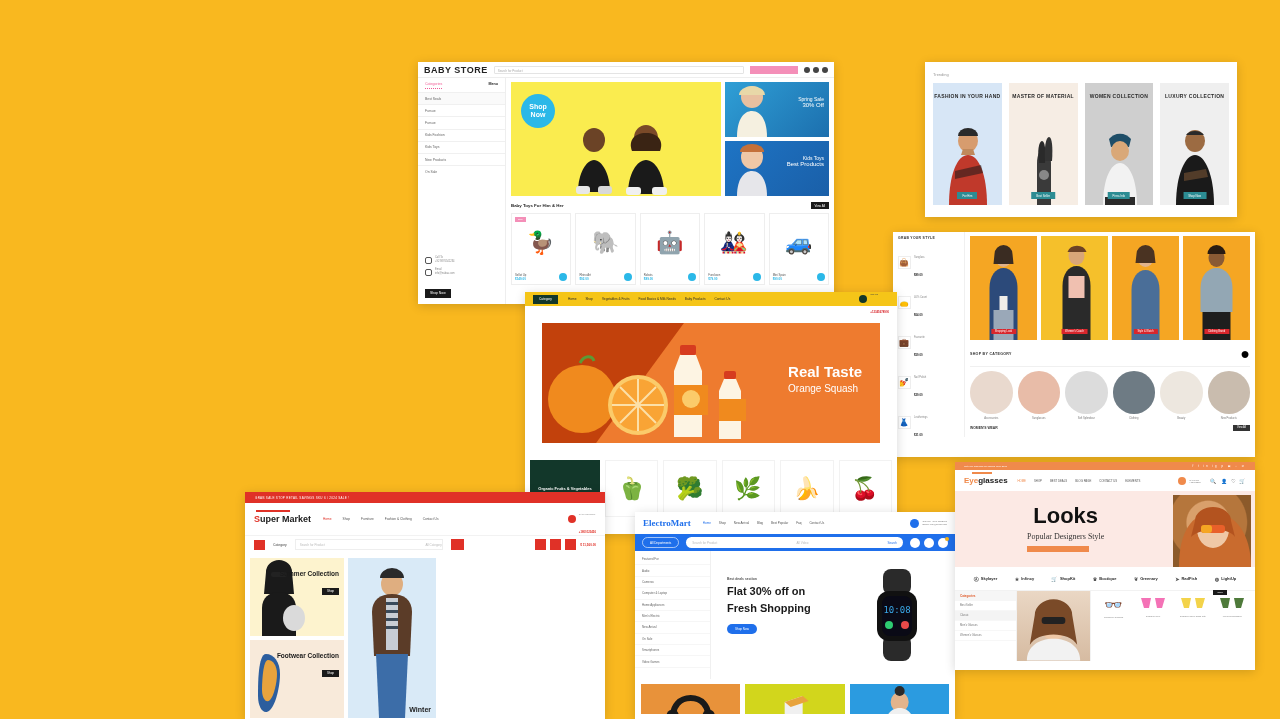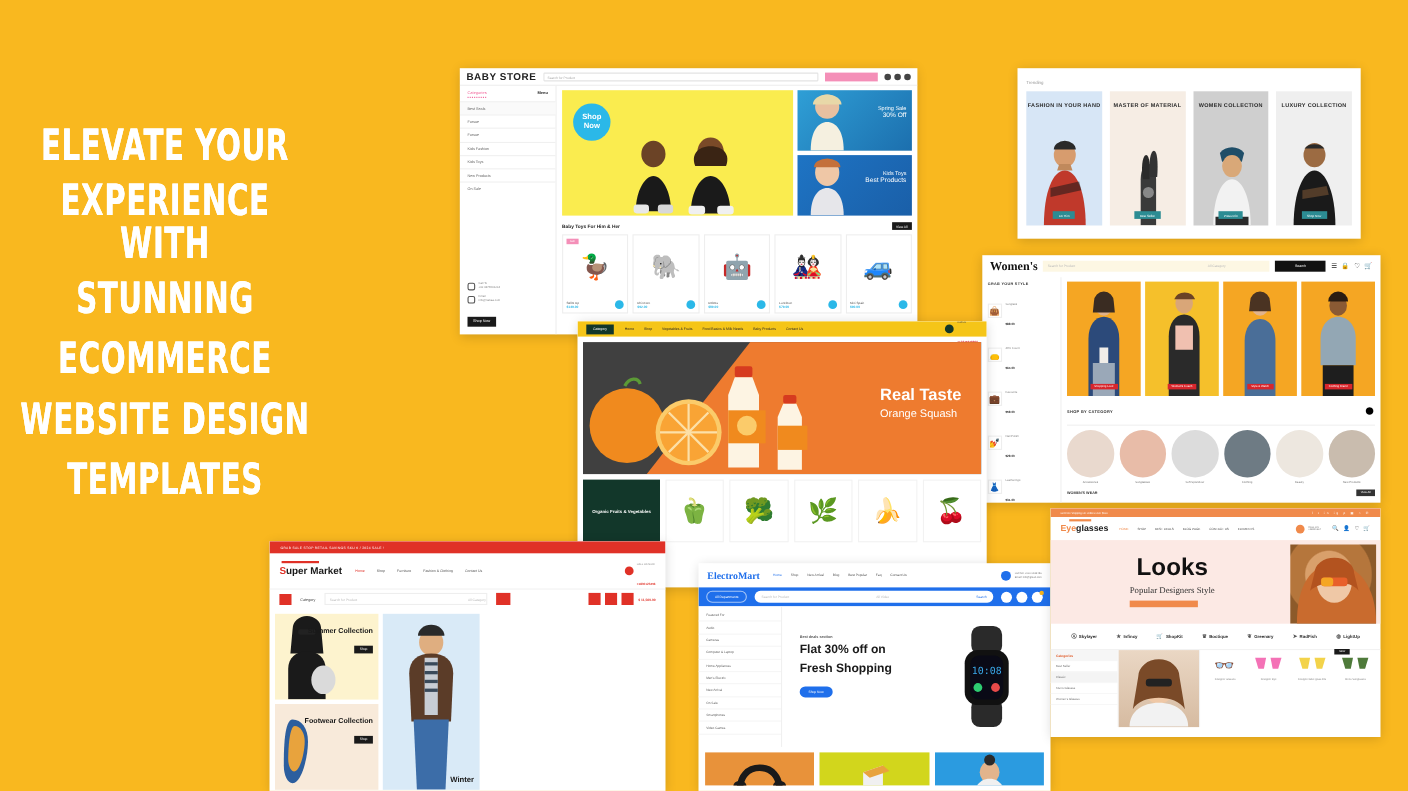--- a/index.html
+++ b/index.html
@@ -145,21 +145,21 @@
   #topstore .ts-search .cat{ font-size:3px;color:#999;padding-right:24px;}
   #topstore .ts-search .go{ width:14px;height:10px;background:#F5C518;}
   #topstore .ts-ricons{ margin-left:auto;display:flex;gap:6px;color:#fff;font-size:6px;align-items:center;}
   #topstore .ts-nav{ height:14px;background:#F5C518;display:flex;align-items:center;padding:0 8px;gap:10px;}
   #topstore .ts-catbtn{ background:#12372A;color:#fff;font-size:3.2px;padding:2.5px 6px;}
   #topstore .ts-nav .navlinks{ font-size:3.2px;color:#2a2a2a;gap:9px;}
   #topstore .ts-call{ margin-left:auto;display:flex;gap:3px;align-items:center;}
   #topstore .ts-call .ic{ width:8px;height:8px;border-radius:50%;background:#12372A;}
   #topstore .ts-call .tx .a{ font-size:2.4px;color:#444;}
   #topstore .ts-call .tx .b{ font-size:2.8px;color:#D8262C;font-weight:700;}
-  #topstore .ts-hero{ height:120px;margin:5px;position:relative;overflow:hidden;background:#404040;}
+  #topstore .ts-hero{ height:120px;margin:17px;position:relative;overflow:hidden;background:#c2410c;}
   #topstore .ts-heroOr{ position:absolute;inset:0;background:#EE7B2F;clip-path:polygon(42% 0,100% 0,100% 100%,16% 100%);}
   #topstore .ts-herotext{ position:absolute;right:18px;top:40px;text-align:left;color:#fff;}
   #topstore .ts-herotext .a{ font-size:15px;font-weight:700;}
   #topstore .ts-herotext .b{ font-size:10px;margin-top:3px;}
   #topstore .ts-bottom{ display:flex;gap:5px;padding:0 5px 5px;height:62px;}
   #topstore .ts-promo{ width:70px;background:#12372A;color:#fff;display:flex;align-items:center;justify-content:center;text-align:center;font-size:4px;font-weight:700;line-height:1.5;}
   #topstore .ts-thumbs{ flex:1;display:flex;gap:5px;}
   #topstore .ts-th{ flex:1;border:1px solid #f2f2f2;display:flex;align-items:center;justify-content:center;font-size:22px;}
 
   
@@ -264,28 +264,20 @@
   #eyeglasses .eg-lp{ flex:1;text-align:center;}
   #eyeglasses .eg-lp .g{ font-size:15px;}
   #eyeglasses .eg-lp .n{ font-size:2.4px;color:#888;margin-top:2px;}
   #eyeglasses .eg-newbadge{ position:absolute;right:28px;top:-1px;background:#1a1a1a;color:#fff;font-size:2.4px;padding:1px 4px;}
 </style>
 </head>
 <body>
 
 <div class="stage">
 
-  <div class="headline">
-    <span class="line">ELEVATE YOUR</span>
-    <span class="line">EXPERIENCE WITH</span>
-    <span class="line">STUNNING</span>
-    <span class="line">ECOMMERCE</span>
-    <span class="line">WEBSITE DESIGN</span>
-    <span class="line">TEMPLATES</span>
-  </div>
 
   <div class="mock" id="babystore">
     <div class="bs-top">
       <div class="bs-logo">BABY STORE</div>
       <div class="bs-search">Search for Product</div>
       <div class="bs-pinkbtn"></div>
       <div class="bs-icons">
         <i></i>
         <i></i>
         <i></i>
@@ -458,34 +450,20 @@
           <path d="M26 12a10 7 0 0118 0z" fill="#2A2A2A"></path>
           <path d="M16 82c0-30 9-50 19-50s19 20 19 50z" fill="#1A1A1A"></path>
           <path d="M24 50l22-4 2 8-24 4z" fill="#8A5E38" opacity=".5"></path>
         </svg>
         <span class="f4-b">Shop Now</span>
       </div>
     </div>
   </div>
 
   <div class="mock" id="womens">
-    <div class="w-top">
-      <div class="w-logo">Women's</div>
-      <div class="w-search">
-        <span>Search for Product</span>
-        <span>All Category</span>
-      </div>
-      <div class="w-btn">Search</div>
-      <div class="w-icons">
-        <span>☰</span>
-        <span>🔒</span>
-        <span>♡</span>
-        <span>🛒</span>
-      </div>
-    </div>
     <div class="w-body">
       <div class="w-side">
         <div class="w-sh">GRAB YOUR STYLE</div>
         <div class="w-sitem">
           <span class="th">👜</span>
           <span class="tx"><span class="a">Sunglass</span><br><span class="b">$89.00</span></span>
         </div>
         <div class="w-sitem">
           <span class="th">👝</span>
           <span class="tx"><span class="a">40% Count</span><br><span class="b">$64.00</span></span>

